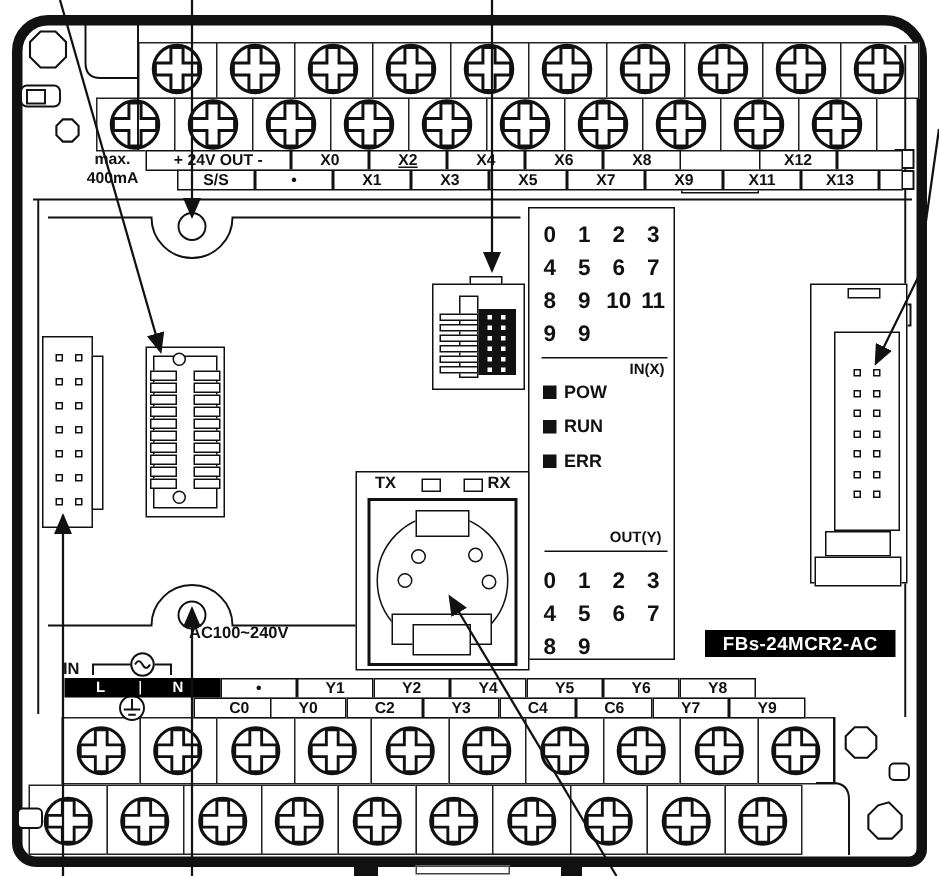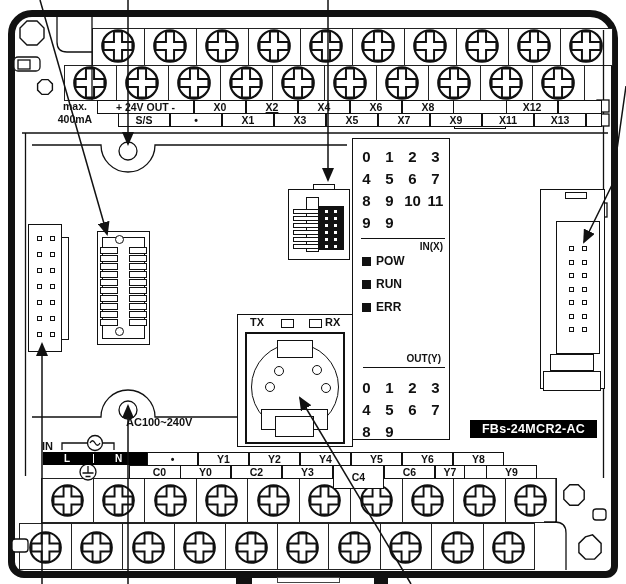--- a/index.html
+++ b/index.html
@@ -391,23 +391,23 @@
       <div class="tlabel" style="left: 198px; top: 452px; width: 51px; height: 14px;">Y1</div>
       <div class="tlabel" style="left: 249px; top: 452px; width: 51px; height: 14px;">Y2</div>
       <div class="tlabel" style="left: 300px; top: 452px; width: 51px; height: 14px;">Y4</div>
       <div class="tlabel" style="left: 351px; top: 452px; width: 51px; height: 14px;">Y5</div>
       <div class="tlabel" style="left: 402px; top: 452px; width: 51px; height: 14px;">Y6</div>
       <div class="tlabel" style="left: 453px; top: 452px; width: 51px; height: 14px;">Y8</div>
       <div class="tlabel" style="left: 129px; top: 465px; width: 61px; height: 14px;">C0</div>
       <div class="tlabel" style="left: 180px; top: 465px; width: 51px; height: 14px;">Y0</div>
       <div class="tlabel" style="left: 231px; top: 465px; width: 51px; height: 14px;">C2</div>
       <div class="tlabel" style="left: 282px; top: 465px; width: 51px; height: 14px;">Y3</div>
-      <div class="tlabel" style="left: 333px; top: 465px; width: 51px; height: 24px;">C4</div>
+      <div class="tlabel" style="left: 333px; top: 465px; width: 51px; height: 14px;">C4</div>
       <div class="tlabel" style="left: 384px; top: 465px; width: 51px; height: 14px;">C6</div>
-      <div class="tlabel" style="left: 435px; top: 465px; width: 30px; height: 14px;">Y7</div>
+      <div class="tlabel" style="left: 435px; top: 465px; width: 51px; height: 14px;">Y7</div>
       <div class="tlabel" style="left: 486px; top: 465px; width: 51px; height: 14px;">Y9</div>
     </div>
 
   <div class="layer">
     <div class="outline" style="left:28px;top:224px;width:34px;height:128px;"></div>
     <div class="outline" style="left:61px;top:237px;width:8px;height:103px;border-width:1.2px;"></div>
     <div class="layer" id="leftPins">
         <div class="pin" style="left: 37px; top: 236px; width: 5px; height: 5px;"></div>
         <div class="pin" style="left: 37px; top: 252px; width: 5px; height: 5px;"></div>
         <div class="pin" style="left: 37px; top: 268px; width: 5px; height: 5px;"></div>

